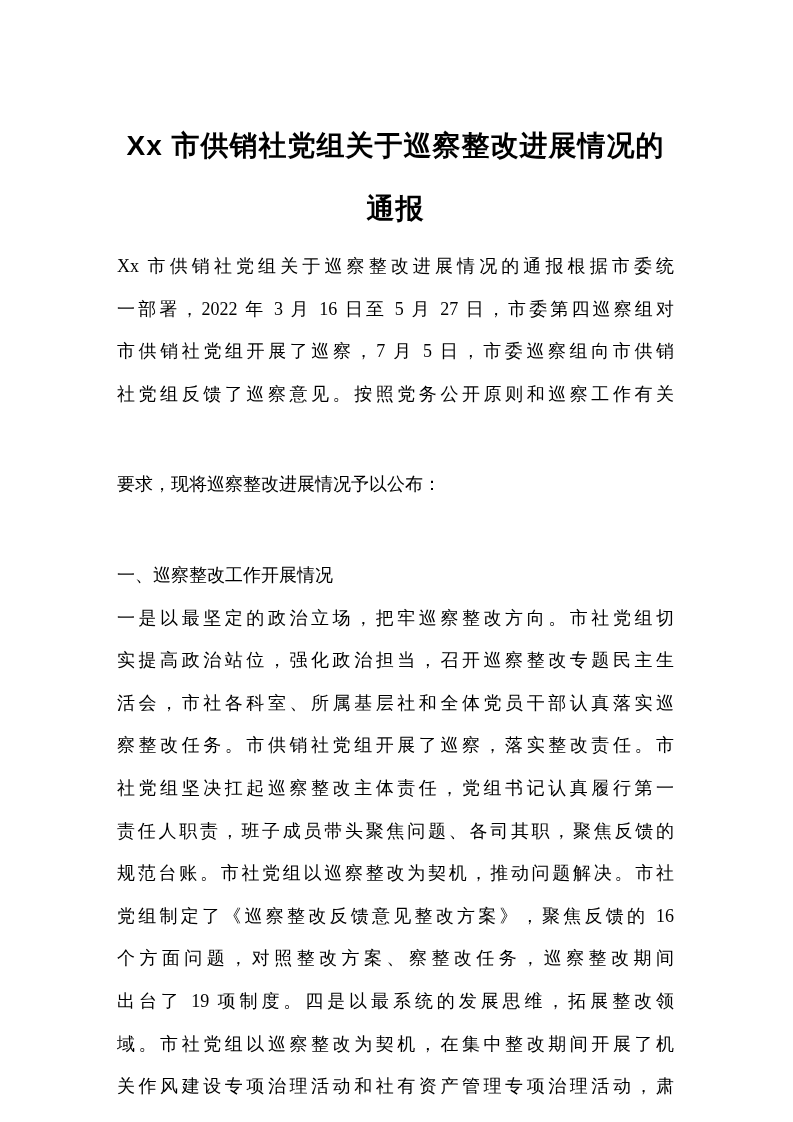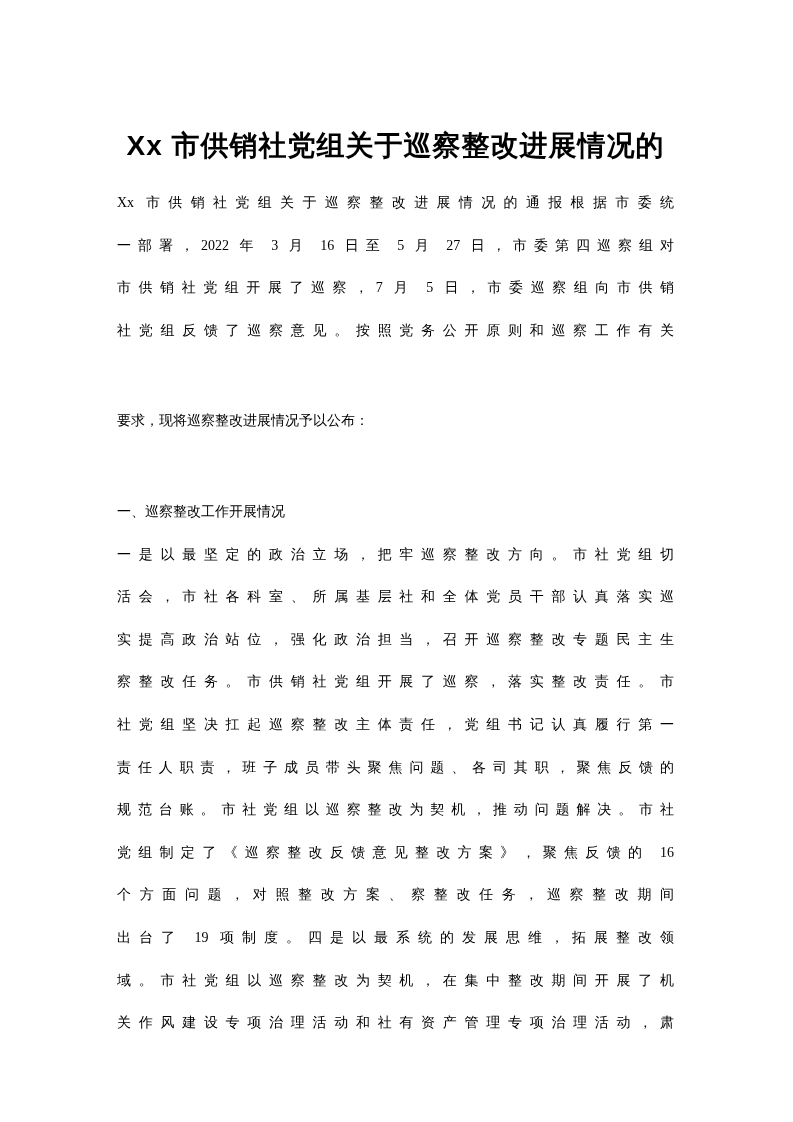--- a/index.html
+++ b/index.html
@@ -26,21 +26,21 @@
     line-height: 63px;
     text-align: center;
     color: #000000;
     letter-spacing: 1px;
   }
   .doc-title .title-line {
     display: block;
   }
   .doc-body {
     font-family: "Liberation Serif", "DejaVu Serif", serif;
-    font-size: 14px;
+    font-size: 18px;
     line-height: 42.6px;
     color: #000000;
   }
   .doc-body p {
     margin: 0;
     padding: 0;
   }
   .text-line {
     display: block;
     white-space: nowrap;
@@ -53,40 +53,41 @@
     margin-top: 48px;
   }
 </style>
 </head>
 <body>
 
 <div class="page">
 
   <h1 class="doc-title">
     <span class="title-line">Xx 市供销社党组关于巡察整改进展情况的</span>
+    <span class="title-line">通报</span>
   </h1>
 
   <div class="doc-body">
 
     <p>
       <span class="text-line">Xx 市供销社党组关于巡察整改进展情况的通报根据市委统</span>
       <span class="text-line">一部署，2022 年 3 月 16 日至 5 月 27 日，市委第四巡察组对</span>
       <span class="text-line">市供销社党组开展了巡察，7 月 5 日，市委巡察组向市供销</span>
       <span class="text-line">社党组反馈了巡察意见。按照党务公开原则和巡察工作有关</span>
       <span class="text-line para-end">要求，现将巡察整改进展情况予以公布：</span>
     </p>
 
     <p>
       <span class="text-line para-end">一、巡察整改工作开展情况</span>
     </p>
 
     <p>
       <span class="text-line">一是以最坚定的政治立场，把牢巡察整改方向。市社党组切</span>
+      <span class="text-line">实提高政治站位，强化政治担当，召开巡察整改专题民主生</span>
       <span class="text-line">活会，市社各科室、所属基层社和全体党员干部认真落实巡</span>
-      <span class="text-line">实提高政治站位，强化政治担当，召开巡察整改专题民主生</span>
       <span class="text-line">察整改任务。市供销社党组开展了巡察，落实整改责任。市</span>
       <span class="text-line">社党组坚决扛起巡察整改主体责任，党组书记认真履行第一</span>
       <span class="text-line">责任人职责，班子成员带头聚焦问题、各司其职，聚焦反馈的</span>
       <span class="text-line">规范台账。市社党组以巡察整改为契机，推动问题解决。市社</span>
       <span class="text-line">党组制定了《巡察整改反馈意见整改方案》，聚焦反馈的 16</span>
       <span class="text-line">个方面问题，对照整改方案、察整改任务，巡察整改期间</span>
       <span class="text-line">出台了 19 项制度。四是以最系统的发展思维，拓展整改领</span>
       <span class="text-line">域。市社党组以巡察整改为契机，在集中整改期间开展了机</span>
       <span class="text-line">关作风建设专项治理活动和社有资产管理专项治理活动，肃</span>
     </p>

